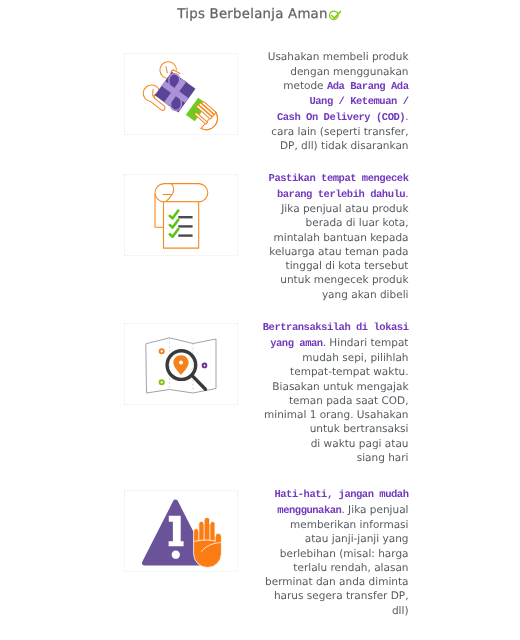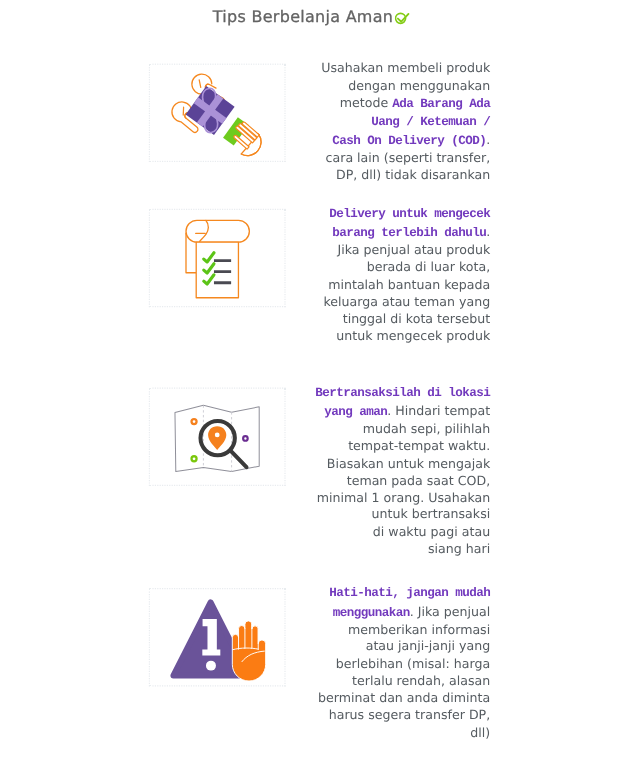--- a/index.html
+++ b/index.html
@@ -119,28 +119,29 @@
           <path d="M 44.8 59.3 L 47.6 61.7 L 53.3 54.0"></path>
         </g>
         <g stroke="#4a4a52" stroke-width="2.4" stroke-linecap="butt">
           <path d="M 53.3 42.2 L 67.6 42.2"></path>
           <path d="M 53.3 51.4 L 67.6 51.4"></path>
           <path d="M 53.3 60.6 L 67.6 60.6"></path>
         </g>
       </svg>
     </div>
     <div class="body-text">
-        <div><span class="hl">Delivery untuk mengecek</span></div>
+        <div><span class="hl">Pastikan tempat mengecek</span></div>
         <div><span class="hl">barang  terlebih dahulu</span><span>.</span></div>
         <div><span>Jika penjual atau produk</span></div>
         <div><span>berada di luar kota,</span></div>
         <div><span>mintalah bantuan kepada</span></div>
-        <div><span>keluarga atau teman yang</span></div>
+        <div><span>keluarga atau teman pada</span></div>
         <div><span>tinggal di kota tersebut</span></div>
         <div><span>untuk mengecek produk</span></div>
+        <div><span>yang akan dibeli</span></div>
       </div>
   </div>
 
   <div class="tip" id="tip3">
     <div class="thumb">
       <svg width="114" height="82" viewBox="0 0 114 82">
         <path d="M 20.8 19.8 L 44.5 13.8 L 68 19.5 L 91 15 L 91 64.5 L 68 69 L 44.5 65.5 L 21.5 69 Z" fill="#ffffff" stroke="#90909a" stroke-width="0.85" stroke-linejoin="round"></path>
         <path d="M 44.5 13.8 L 44.5 65.5" fill="none" stroke="#cdcdd4" stroke-width="0.8" stroke-dasharray="2 2"></path>
         <path d="M 68 19.5 L 68 69" fill="none" stroke="#cdcdd4" stroke-width="0.8" stroke-dasharray="2 2"></path>
         <circle cx="36.7" cy="27.3" r="2.1" fill="none" stroke="#f5811e" stroke-width="1.9"></circle>

